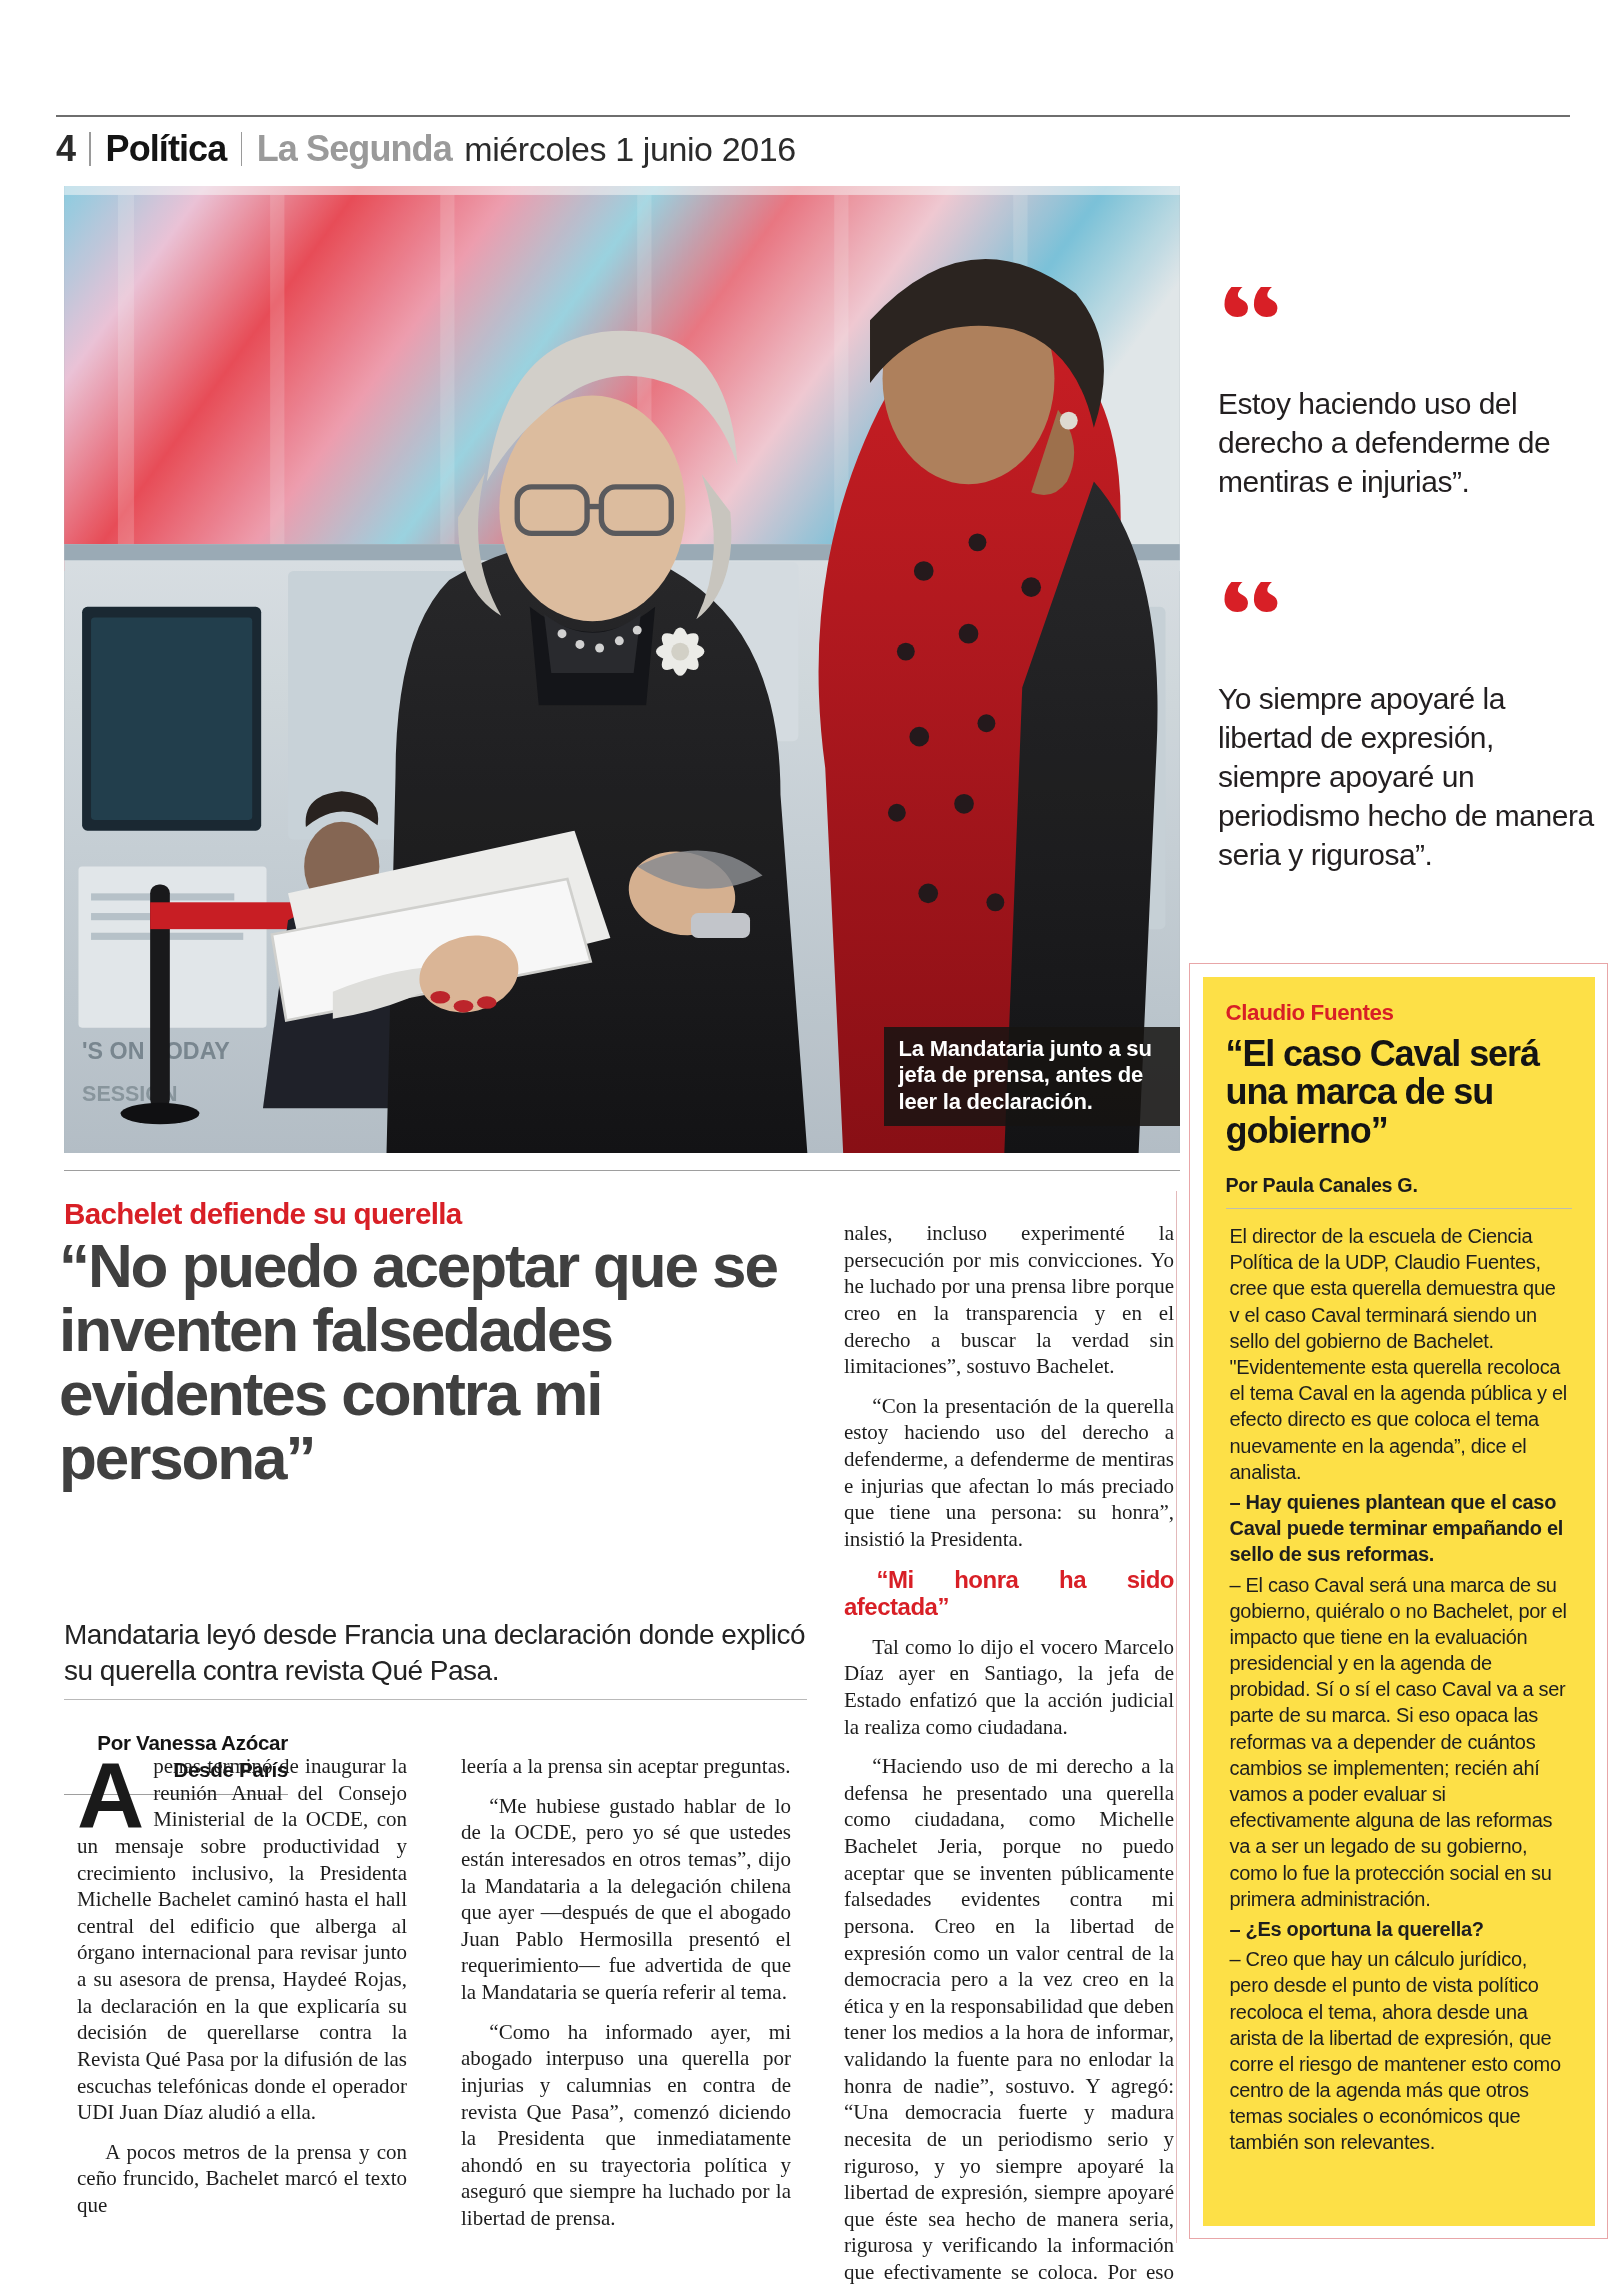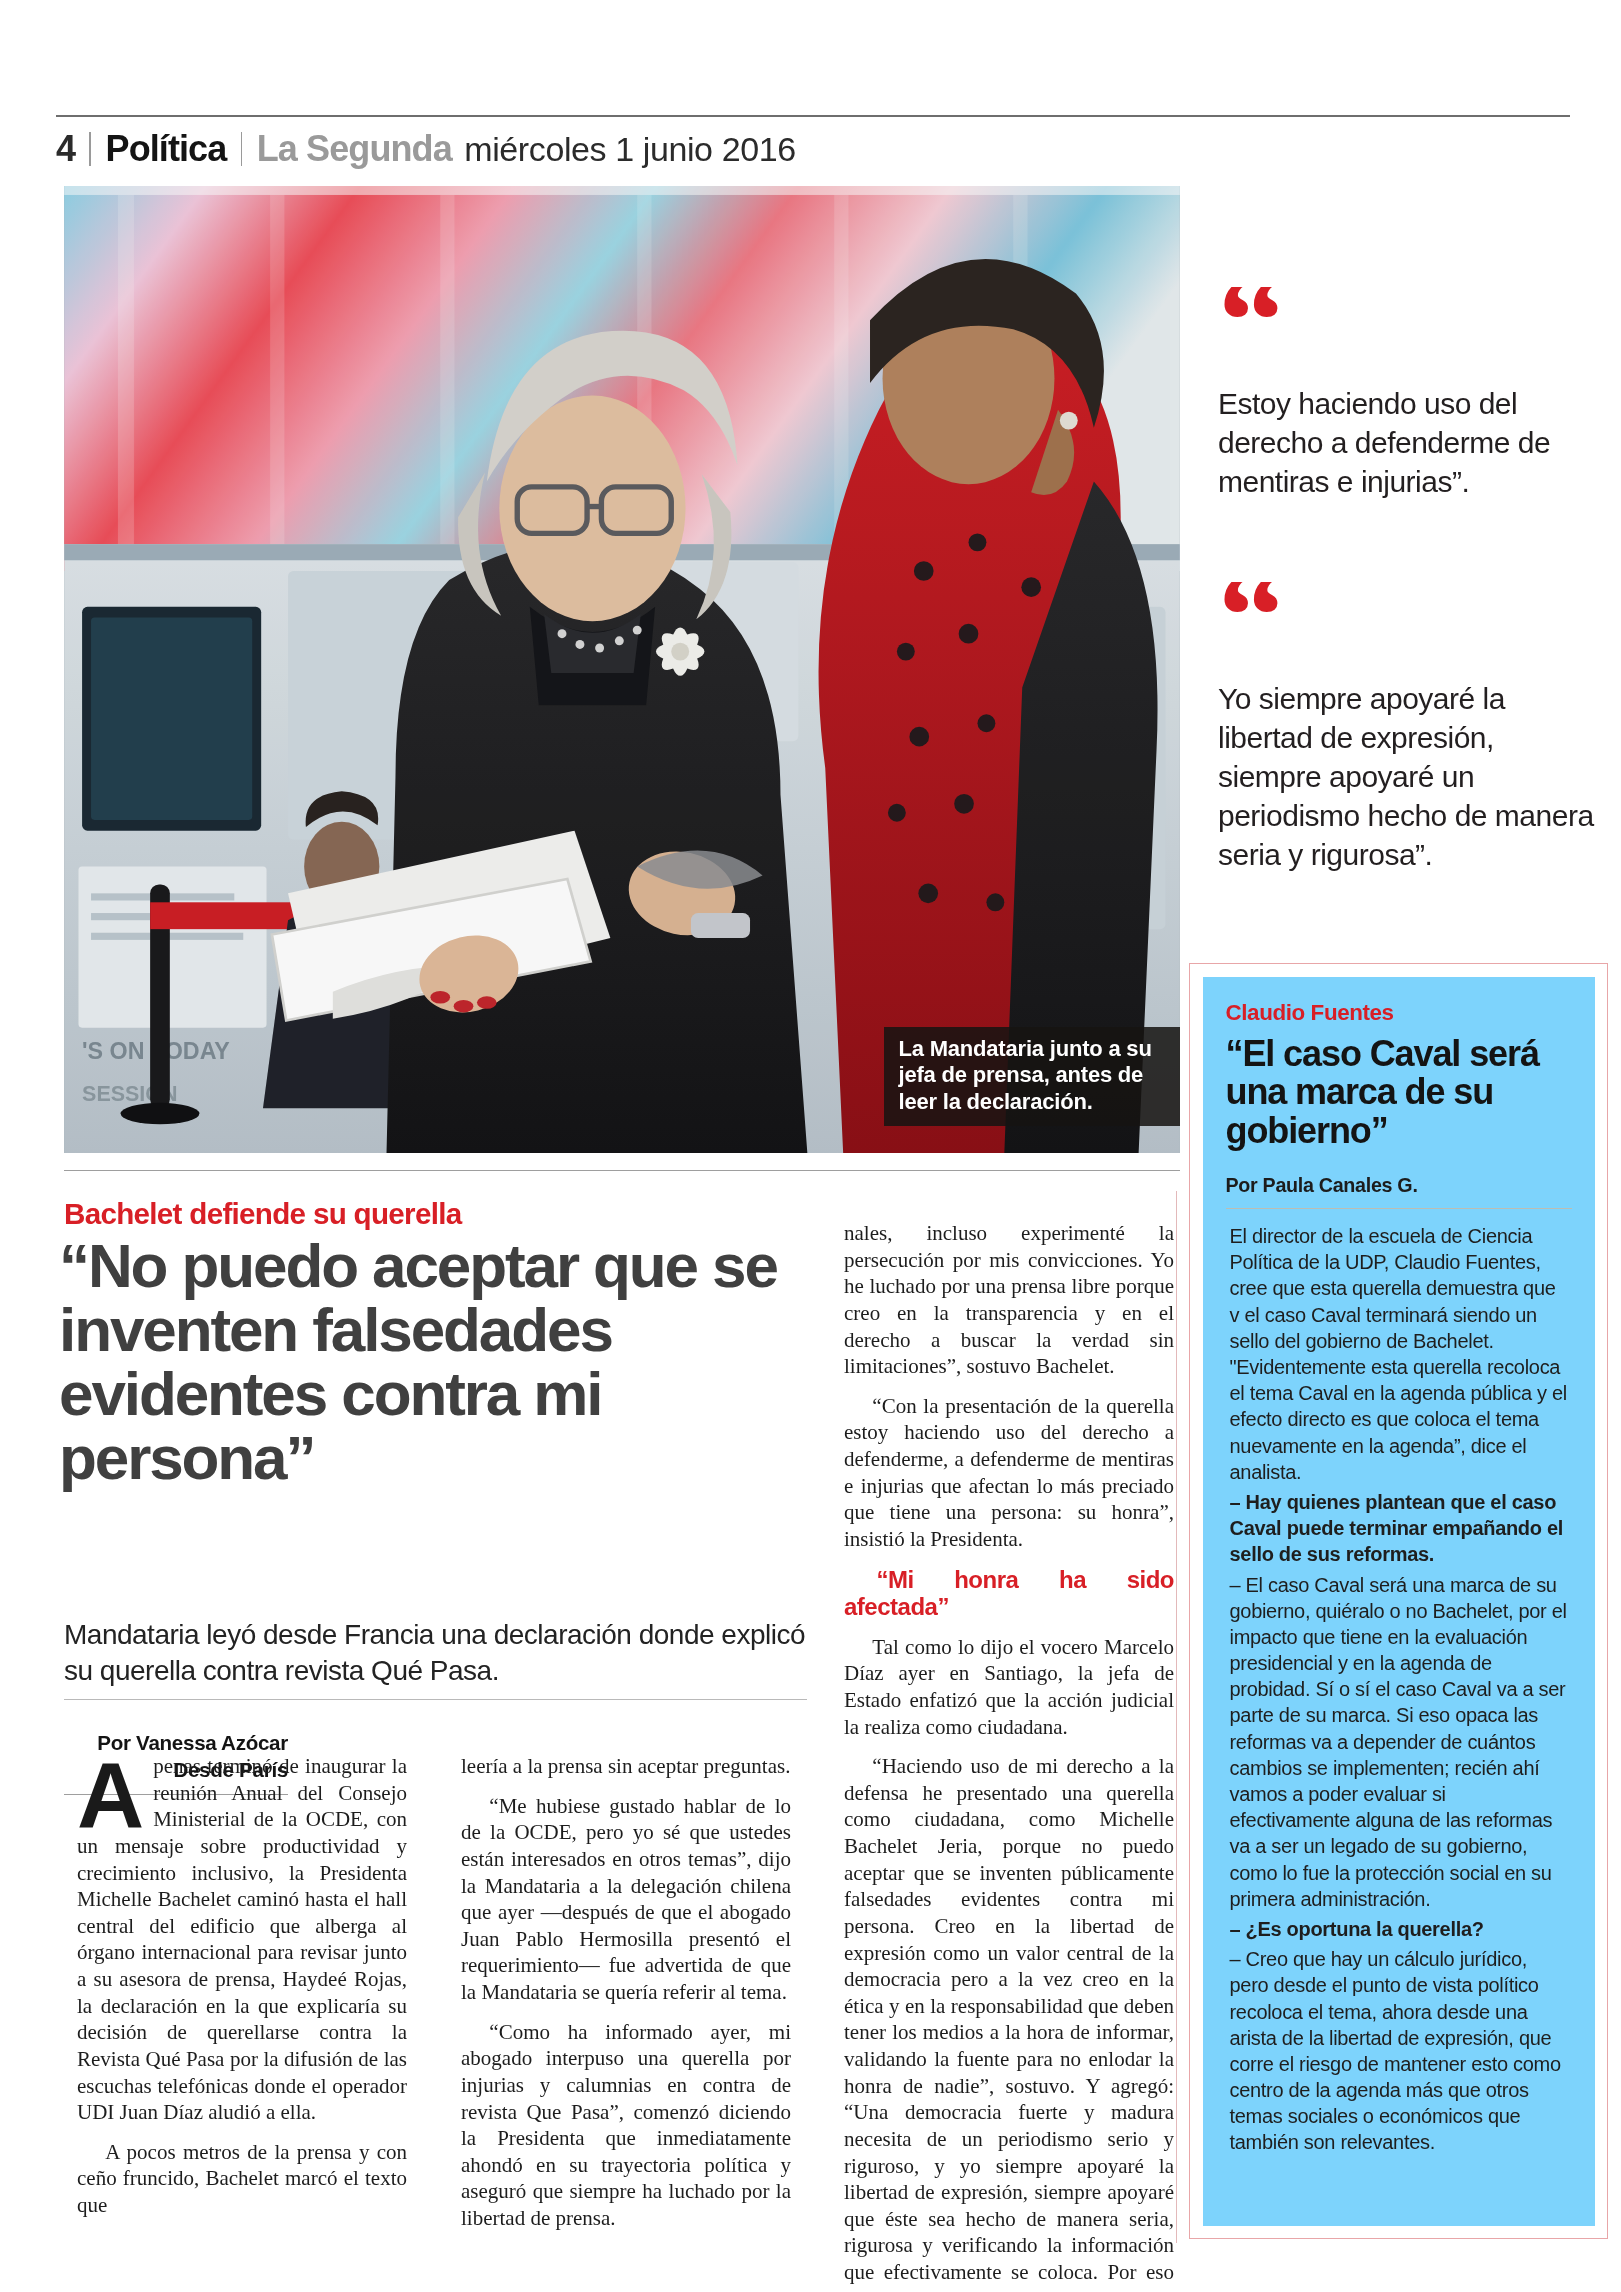--- a/index.html
+++ b/index.html
@@ -25,21 +25,21 @@
   .pullq{position:absolute;left:1218px;width:385px;}
   .pq1{top:287px;}
   .pq2{top:582px;}
   .qmark{font-family:"Liberation Serif",serif;font-weight:700;font-size:134px;line-height:.52;color:#d81f26;
          letter-spacing:-5.4px;height:75px;overflow:hidden;display:block;}
   .pq-text{font-size:30px;line-height:1.30;color:#231f20;letter-spacing:-0.5px;margin-top:21.5px;}
 
   
   .sidebox{position:absolute;left:1189px;top:963px;width:419px;height:1276px;
            border:1.8px solid #e8a6a8;background:#fff;box-sizing:border-box;padding:12.5px;}
-  .sidebox-inner{background:#7dd3fc;width:100%;height:100%;box-sizing:border-box;padding:23px 23px 18px 23px;}
+  .sidebox-inner{background:#fde047;width:100%;height:100%;box-sizing:border-box;padding:23px 23px 18px 23px;}
   .sb-name{color:#d81f26;font-size:22.4px;font-weight:700;letter-spacing:-0.4px;}
   .sb-title{font-size:36px;font-weight:700;line-height:1.08;letter-spacing:-1.1px;color:#141414;margin-top:9px;}
   .sb-by{font-size:19.7px;font-weight:700;color:#1c1c1c;margin-top:23px;letter-spacing:-0.3px;}
   .sb-rule{border-top:1.8px solid #bdbdb2;margin-top:10.7px;margin-bottom:14.3px;}
   .sb-body{font-size:20px;line-height:1.31;color:#1e1e1e;letter-spacing:-0.3px;text-align:left;}
   .sb-body p{margin:4px;}
   .sb-body p.q{font-weight:700;}
 
   
   .kicker{position:absolute;left:64px;top:1197px;font-size:29.6px;font-weight:700;color:#d81f26;letter-spacing:-0.7px;}

